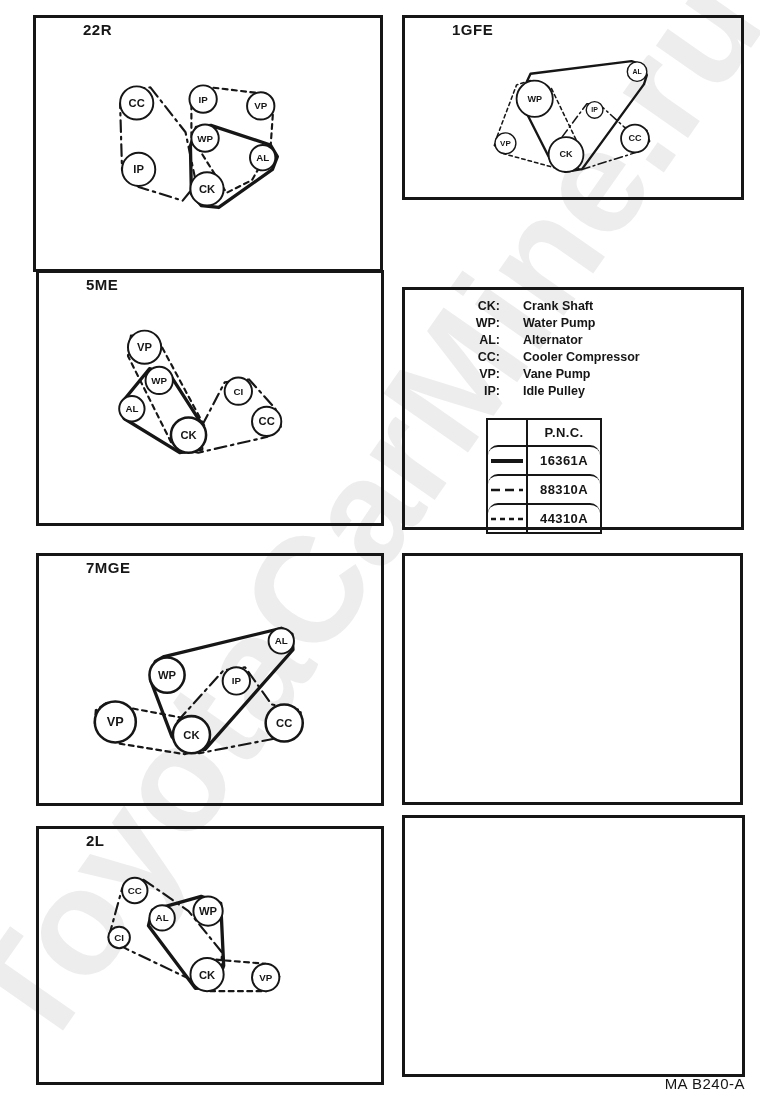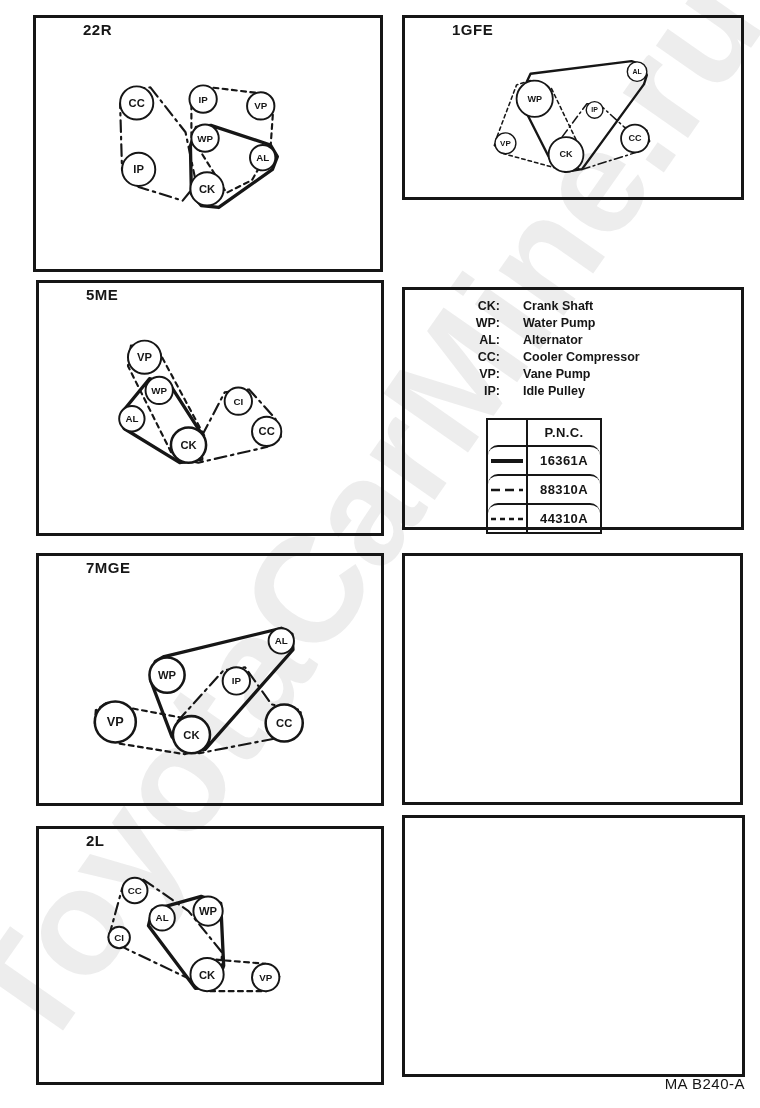--- a/index.html
+++ b/index.html
@@ -97,21 +97,21 @@
           <circle class="pulley" cx="202" cy="132" r="12" stroke-width="2"></circle>
           <text class="plabel" x="202" y="132" text-anchor="middle" dominant-baseline="central" font-size="10">IP</text>
           <circle class="pulley" cx="74" cy="180" r="15" stroke-width="2"></circle>
           <text class="plabel" x="74" y="180" text-anchor="middle" dominant-baseline="central" font-size="11.5">VP</text>
           <circle class="pulley" cx="161" cy="196" r="25" stroke-width="2.6"></circle>
           <text class="plabel" x="161" y="196" text-anchor="middle" dominant-baseline="central" font-size="13">CK</text>
           <circle class="pulley" cx="260" cy="173" r="20" stroke-width="2.6"></circle>
           <text class="plabel" x="260" y="173" text-anchor="middle" dominant-baseline="central" font-size="13">CC</text>
         </svg>
       </div>
-      <div class="panel" style="left:36px;top:280px;width:348px;height:256px;">
+      <div class="panel" style="left:36px;top:270px;width:348px;height:256px;">
         <div class="engine-label">5ME</div>
         <svg class="diagram" viewBox="0 0 348 256">
           <path class="belt dashed" d="M93,64 L120,67 L169,158 L166,181 L145,184 L134,173 L90,85 Z"></path>
           <path class="belt dashdot" d="M166,156 L189,112 L214,109 L241,139 L247,159 L232,168 L162,184 L149,181 Z"></path>
           <path class="belt solid" d="M85,131 L112,98 L133,104 L167,157 L163,180 L143,184 L86,149 Z"></path>
           <circle class="pulley" cx="107" cy="76" r="17" stroke-width="2"></circle>
           <text class="plabel" x="107" y="76" text-anchor="middle" dominant-baseline="central" font-size="11.5">VP</text>
           <circle class="pulley" cx="122" cy="110" r="14" stroke-width="2"></circle>
           <text class="plabel" x="122" y="110" text-anchor="middle" dominant-baseline="central" font-size="10">WP</text>
           <circle class="pulley" cx="94" cy="139" r="13" stroke-width="2"></circle>

